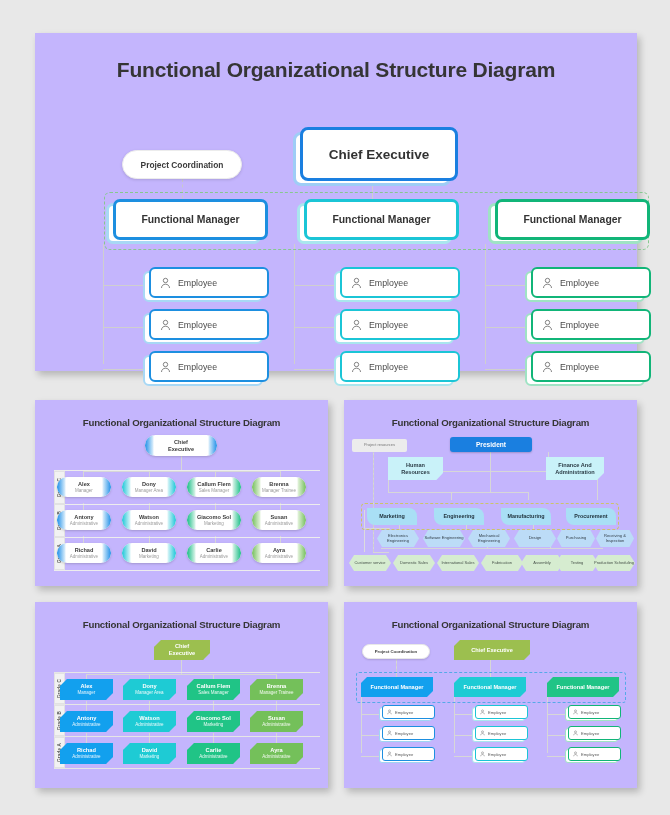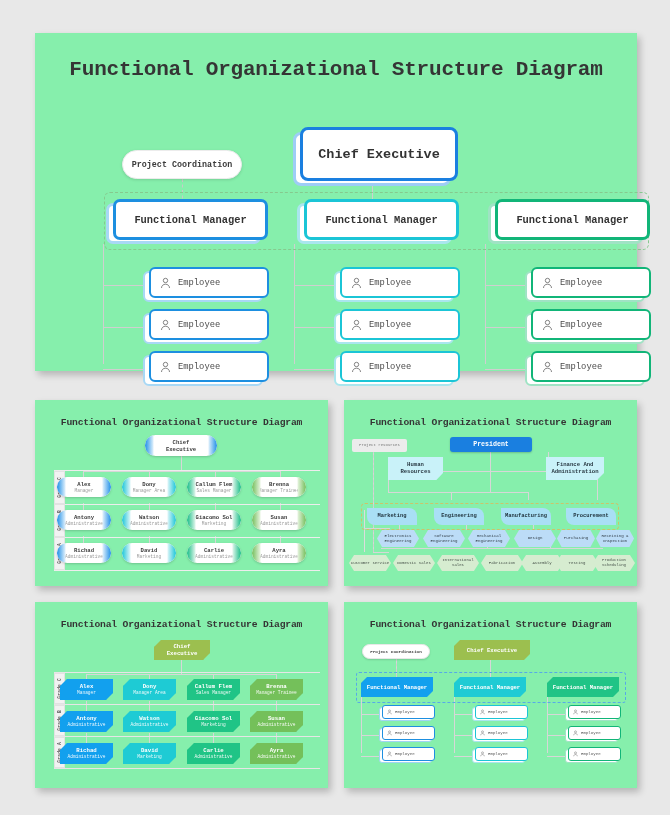--- a/index.html
+++ b/index.html
@@ -6,23 +6,22 @@
   html,body{
     width:670px; height:815px;
     background:#e8e8e8;
     font-family:"Liberation Sans", sans-serif;
     overflow:hidden;
   }
   .page{ position:relative; width:670px; height:815px; }
 
   
   .slide{
-    position:absolute; background:#86efac;
+    position:absolute; background:#c4b5fd;
     box-shadow: 3px 4px 7px rgba(0,0,0,.22);
-    font-family: Liberation Mono, monospace;
   }
   #slide-main{ left:35px; top:33px; width:602px; height:338px; }
   #slide-tl  { left:35px; top:400px; width:293px; height:186px; }
   #slide-tr  { left:344px; top:400px; width:293px; height:186px; }
   #slide-bl  { left:35px; top:602px; width:293px; height:186px; }
   #slide-br  { left:344px; top:602px; width:293px; height:186px; }
 
   .title{
     text-align:center; color:#353535; font-weight:bold;
     letter-spacing:-0.2px;

